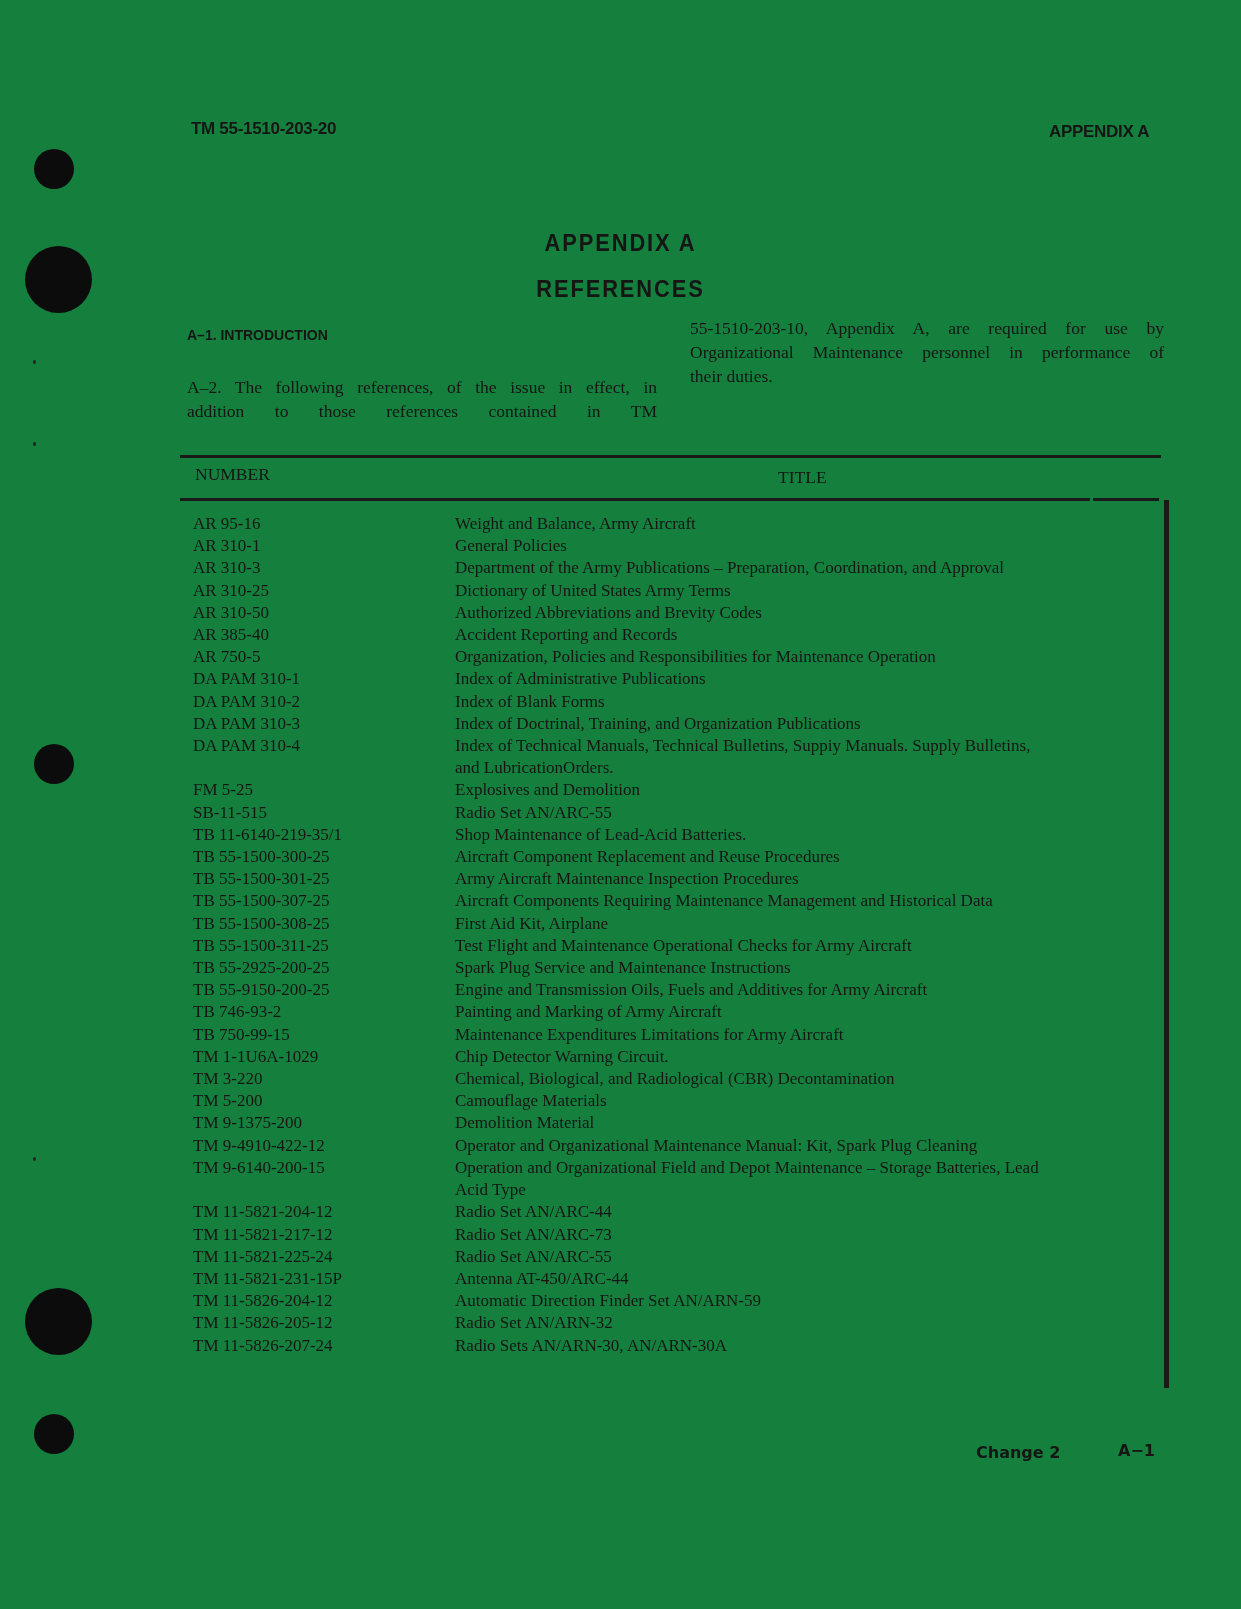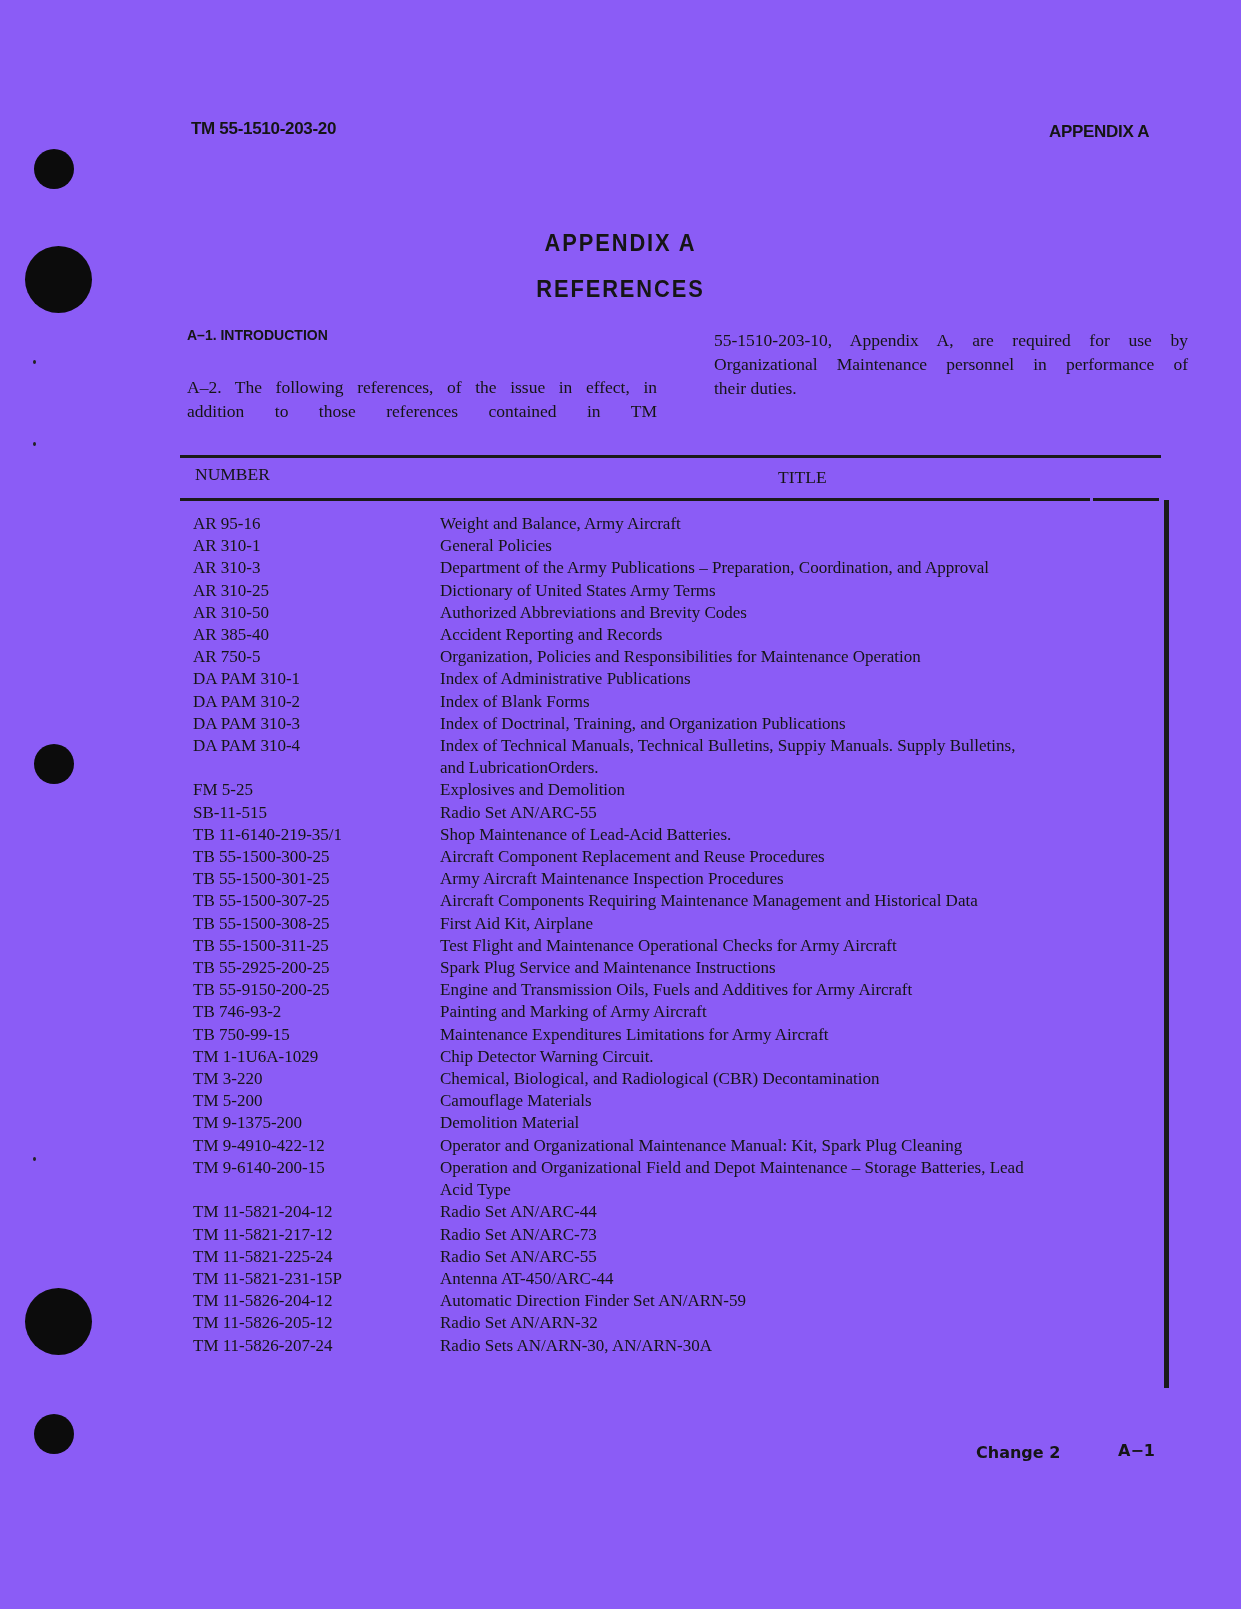--- a/index.html
+++ b/index.html
@@ -1,28 +1,28 @@
 <!DOCTYPE html>
 <html><head>
 <meta charset="utf-8">
 <style>
   html, body { margin: 0; padding: 0; background: #ffffff; }
   body { width: 1241px; height: 1609px; position: relative; overflow: hidden; color: #151515; }
-  .page { position: absolute; left: 0; top: 0; width: 1241px; height: 1609px; background: #8b5cf6; }
+  .page { position: absolute; left: 0; top: 0; width: 1241px; height: 1609px; background: #15803d; }
   .hole { position: absolute; background: #0c0c0c; border-radius: 50%; }
   .speck { position: absolute; background: #222; border-radius: 50%; }
   .hdr { position: absolute; font-family: "Liberation Sans", sans-serif; font-weight: bold; font-size: 17px; letter-spacing: -0.3px; }
   .title { position: absolute; left: 0; width: 1241px; text-align: center; font-family: "Liberation Sans", sans-serif; font-weight: bold; font-size: 23px; letter-spacing: 2px; transform: scaleX(0.95); }
   .sec { position: absolute; font-family: "Liberation Sans", sans-serif; font-weight: bold; font-size: 14px; }
   .para { position: absolute; font-family: "Liberation Serif", serif; font-size: 17.5px; line-height: 24px; }
   .rule { position: absolute; height: 3px; background: #1a1a1a; }
   .vbar { position: absolute; width: 5px; background: #1a1a1a; }
   .colhead { position: absolute; font-family: "Liberation Serif", serif; font-size: 17.5px; }
   .rows { position: absolute; left: 193px; top: 513px; width: 960px; font-family: "Liberation Serif", serif; font-size: 17px; }
-  .row { display: flex; line-height: 22.2px; }
+  .row { display: flex; line-height: 22.2px; gap: 15px; }
   .num { width: 247px; flex: none; }
   .ttl { flex: 1; }
   .foot { position: absolute; font-family: "DejaVu Sans", sans-serif; font-weight: bold; font-size: 16px; }
 </style>
 </head>
 <body>
 
 <div class="page">
 
   <div class="hole" style="left:34px;top:149px;width:40px;height:40px;"></div>
@@ -38,21 +38,21 @@
   <div class="hdr" style="left:1049px;top:122px;">APPENDIX A</div>
 
   <div class="title" style="top:230px;">APPENDIX A</div>
   <div class="title" style="top:276px;">REFERENCES</div>
 
   <div class="sec" style="left:187px;top:327px;">A–1. INTRODUCTION</div>
   <div class="para" style="left:187px;top:375px;width:470px;">
     <div class="just" style="text-align:justify;text-align-last:justify;">A–2. The following references, of the issue in effect, in</div>
     <div style="text-align:justify;text-align-last:justify;">addition to those references contained in TM</div>
   </div>
-  <div class="para" style="left:690px;top:328px;width:474px;margin-left:24px;">
+  <div class="para" style="left:690px;top:316px;width:474px;">
     <div style="text-align:justify;text-align-last:justify;">55-1510-203-10, Appendix A, are required for use by</div>
     <div style="text-align:justify;text-align-last:justify;">Organizational Maintenance personnel in performance of</div>
     <div>their duties.</div>
   </div>
 
   <div class="rule" style="left:180px;top:455px;width:981px;"></div>
   <div class="colhead" style="left:195px;top:464px;">NUMBER</div>
   <div class="colhead" style="left:778px;top:467px;">TITLE</div>
   <div class="rule" style="left:180px;top:498px;width:910px;"></div>
   <div class="rule" style="left:1093px;top:498px;width:66px;"></div>

